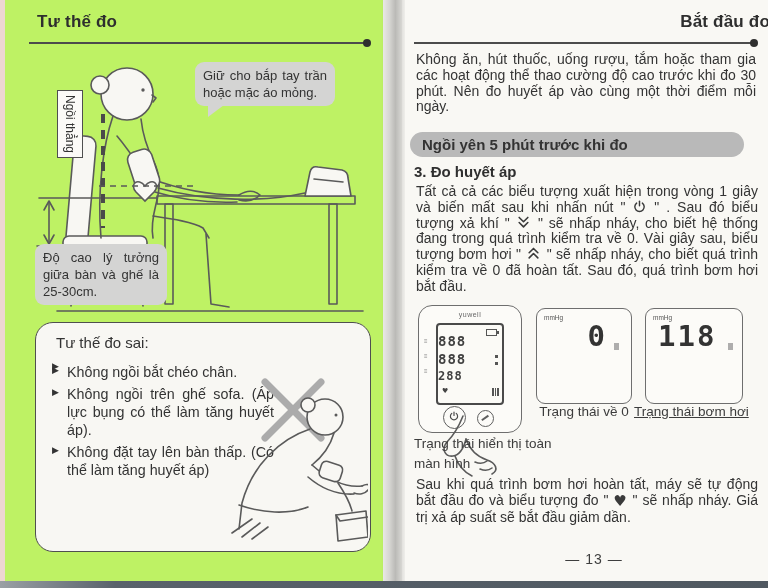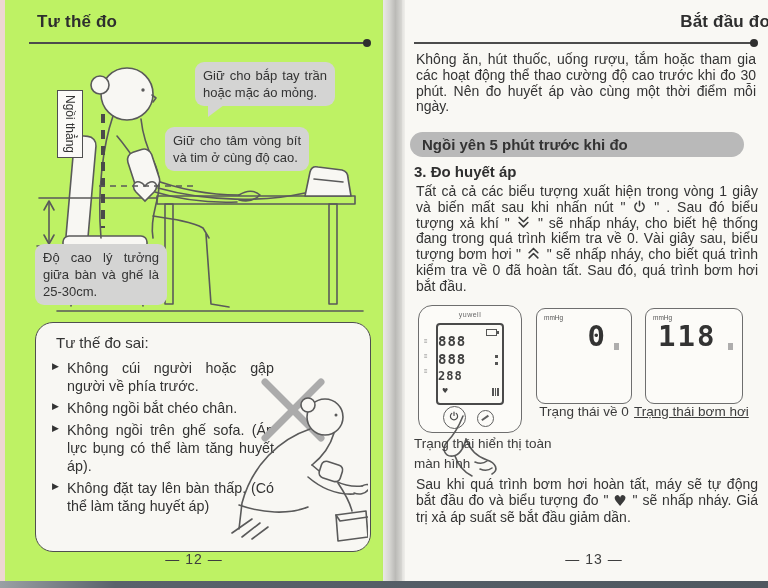--- a/index.html
+++ b/index.html
@@ -134,36 +134,32 @@
       <path class="lnf" d="M 292,146 L 297,122 C 298,118 301,116 305,117 L 329,120 C 333,121 335,124 335,128 L 338,146 Z"></path>
       <line class="ln" x1="301" y1="129" x2="330" y2="132"></line>
 
       <path d="M 132,136 c -7,-9 -16,-2 -9,6 l 9,9 l 9,-9 c 7,-8 -2,-15 -9,-6 z" fill="#f8f7f3" stroke="#5a5a5a" stroke-width="1.6"></path>
       <line x1="86" y1="136" x2="180" y2="136" stroke="#5a5a5a" stroke-width="1.6" stroke-dasharray="6 5"></line>
     </svg>
 
     <div class="bubble bubble-tail" style="left:150px;top:62px;width:124px;margin-left:40px;">
       <span>Giữ cho bắp tay trần hoặc mặc áo mỏng.</span>
     </div>
-    <div class="bubble" style="left:160px;top:127px;width:128px;">
-      <span>Giữ cho tâm vòng bít và tim ở cùng độ cao.</span>
-    </div>
     <div class="vlabel" style="left:52px;top:90px;">
       <span>Ngồi thẳng</span>
     </div>
     <div class="bubble" style="left:30px;top:244px;width:116px;">
       <span>Độ cao lý tưởng giữa bàn và ghế là 25-30cm.</span>
     </div>
 
     <div class="wrong-box">
       <div class="wrong-title">Tư thế đo sai:</div>
       <ul class="wrong-list">
         <li>
           <span class="mk">▶</span>
-          <span>Không cúi người hoặc gập người về phía trước.</span>
         </li>
         <li>
           <span class="mk">▶</span>
           <span>Không ngồi bắt chéo chân.</span>
         </li>
         <li>
           <span class="mk">▶</span>
           <span>Không ngồi trên ghế sofa. (Áp lực bụng có thể làm tăng huyết áp).</span>
         </li>
         <li>
@@ -186,21 +182,20 @@
         <rect class="lnf" x="98" y="76" width="22" height="17" rx="5" transform="rotate(18 109 84)"></rect>
         <path class="ln" d="M 140,99 c 6,-3 10,-1 6,4 c -3,4 -9,5 -14,3"></path>
         <path class="ln" d="M 116,96 C 124,108 128,116 130,124"></path>
         <path class="lnf" d="M 114,128 L 144,124 L 146,150 L 116,154 Z"></path>
         <path class="ln" d="M 114,128 L 118,134 L 146,130"></path>
         <path class="ln" d="M 17,118 C 40,126 66,128 86,120"></path>
         <path class="ln" d="M 10,146 L 30,132 M 20,150 L 38,136 M 30,152 L 46,140"></path>
       </svg>
     </div>
 
-    <div class="pagenum">— 12 —</div>
   </div>
 
   <div class="page" id="page-right">
     <div class="hd-title" style="right:16px;top:12px;">Bắt đầu đo</div>
     <div class="hd-rule" style="left:12px;top:42px;width:342px;">
       <span class="dot"></span>
     </div>
 
     <p class="para" style="left:14px;top:52px;width:340px;">Không ăn, hút thuốc, uống rượu, tắm hoặc tham gia các hoạt động thể thao cường độ cao trước khi đo 30 phút. Nên đo huyết áp vào cùng một thời điểm mỗi ngày.</p>
 

